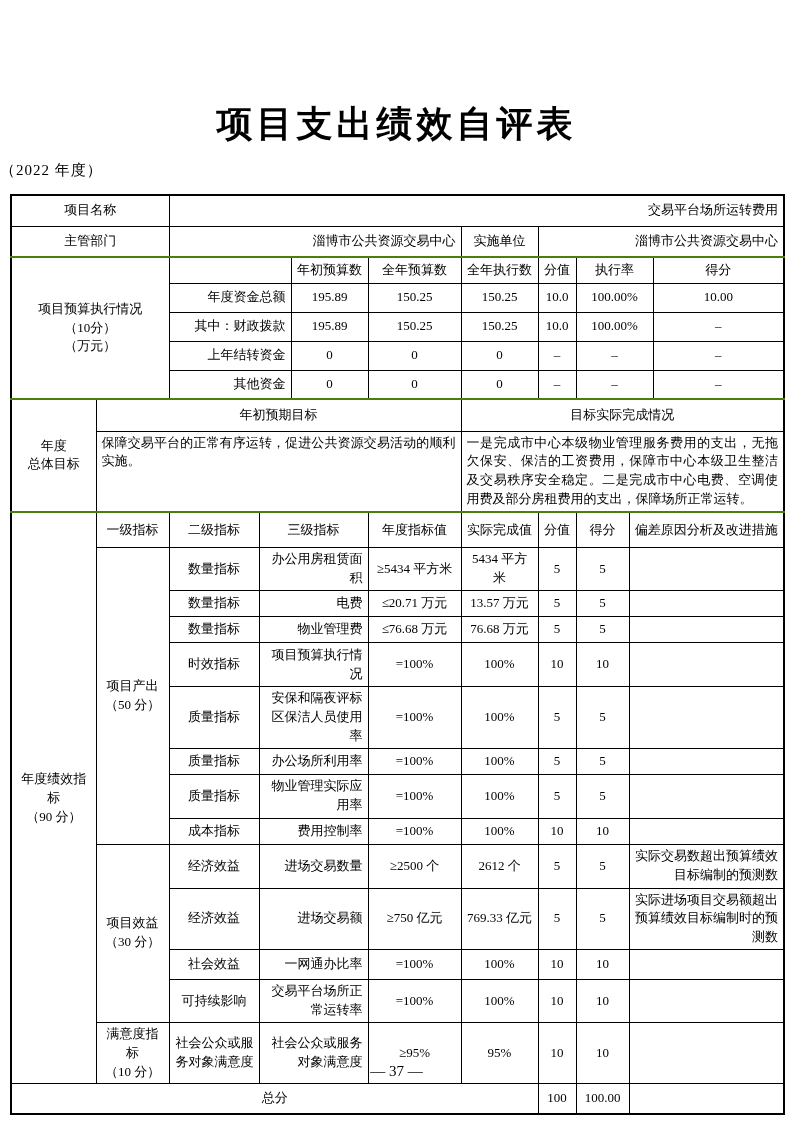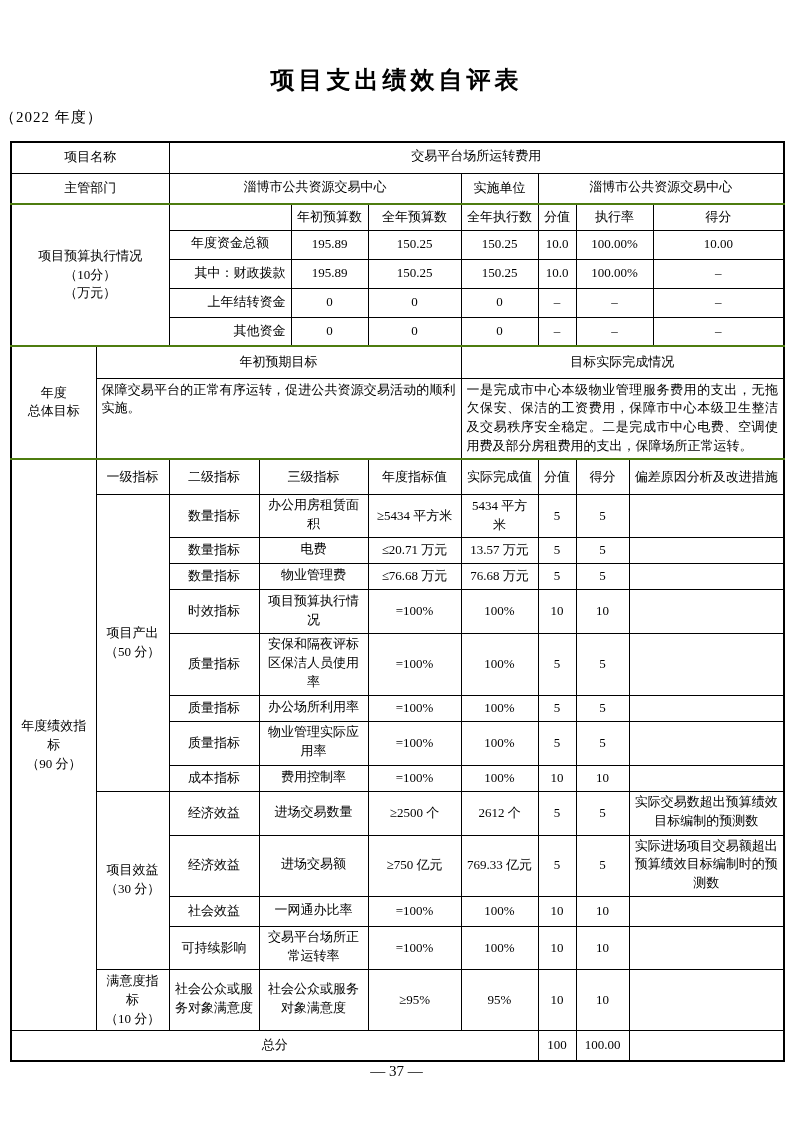--- a/index.html
+++ b/index.html
@@ -5,24 +5,24 @@
   html,body{margin:0;padding:0;}
   body{
     width:793px;height:1122px;
     background:#ffffff;
     font-family:"Liberation Serif","DejaVu Serif",serif;
     color:#000;
     position:relative;
   }
   .title{
     text-align:center;
-    font-size:24px;
+    font-size:36px;
     font-weight:bold;
     letter-spacing:4px;
-    padding-top:64px;
+    padding-top:100px;
   }
   .subtitle{
     font-size:15px;
     margin-top:12px;
     margin-bottom:14px;
     letter-spacing:1px;
   }
   table.doc{
     border-collapse:collapse;
     table-layout:fixed;
@@ -33,21 +33,21 @@
   td{
     border:1px solid #000;
     font-size:13px;
     text-align:center;
     vertical-align:middle;
     padding:2px 5px;
     overflow:hidden;
     word-break:break-all;
     line-height:1.45;
   }
-  td.tal{text-align:center;font-family:Liberation Mono, monospace;}
+  td.tal{text-align:right;}
   td.tar{text-align:right;}
   td.tat{vertical-align:top;text-align:left;text-align-last:left;}
   td.just{text-align:justify;}
   tr.bt2 td{border-top:2px solid #4d7c0f;margin-left:11px;}
   .hA{height:31px}.hB{height:26px}.hC{height:29px}
   .hD{height:32px}.hE{height:76px}.hF{height:36px}
   .h26{height:26px}.h30{height:30px}.h35{height:35px}.h36{height:36px}
   .h44{height:44px}.h45{height:45px}.h49{height:49px}.h54{height:54px}
   .footer{
     position:absolute;

